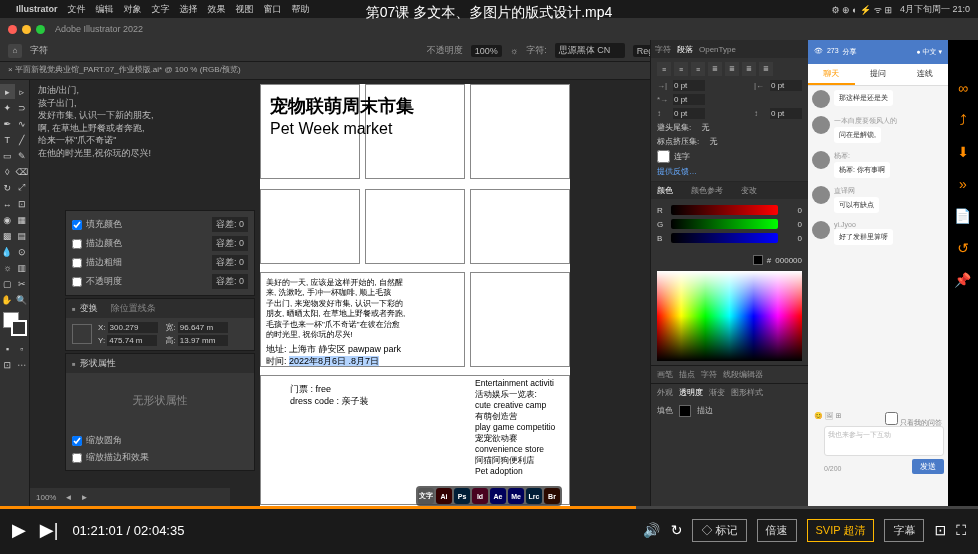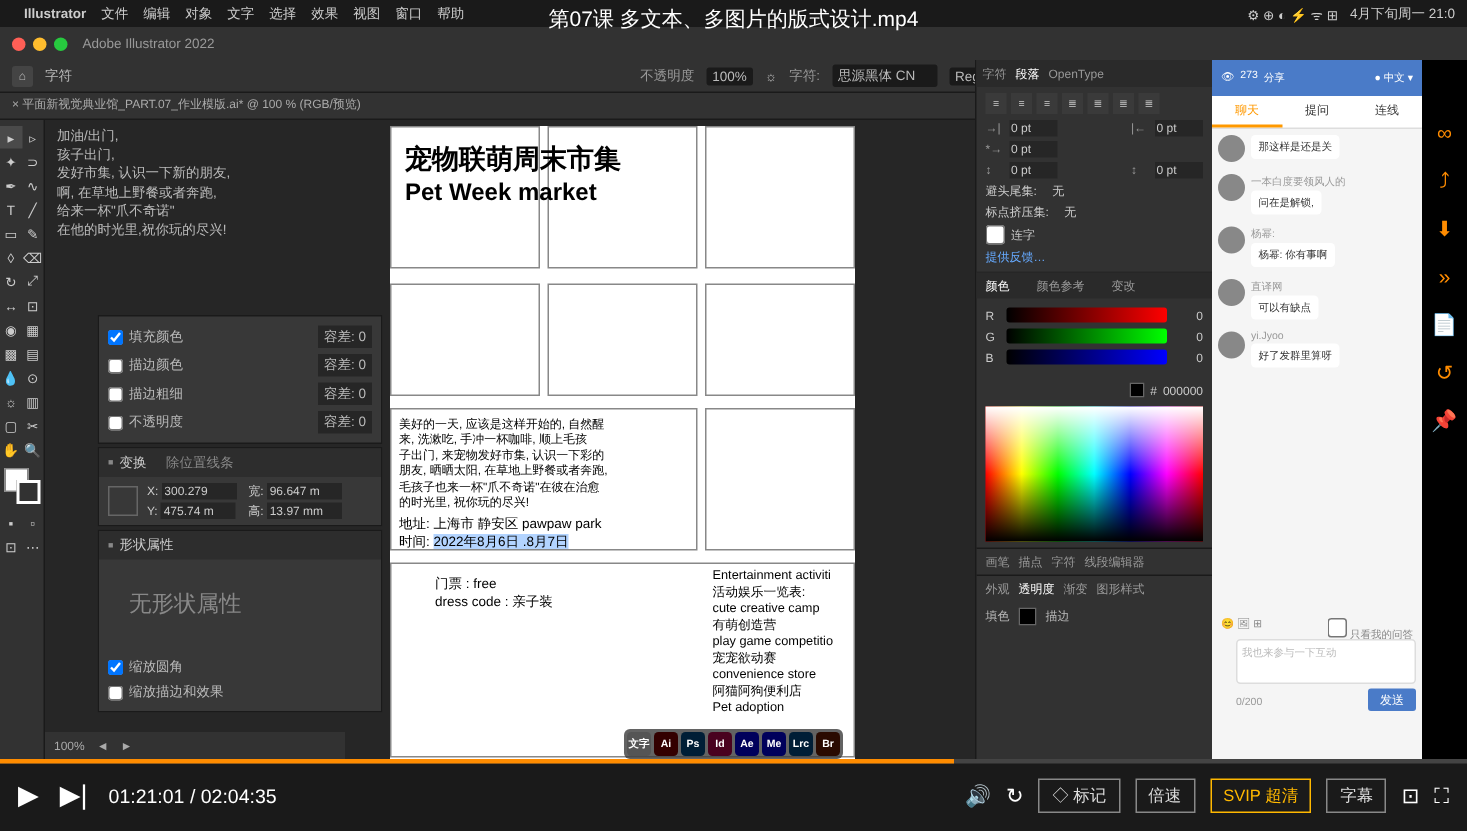--- a/index.html
+++ b/index.html
@@ -26,35 +26,35 @@
 .tool.sel{background:#4a4a4a}
 .fill-stroke{width:24px;height:24px;margin:4px auto;position:relative}
 .fill-sw{width:16px;height:16px;background:#fff;border:1px solid #888;position:absolute;top:0;left:0}
 .stroke-sw{width:16px;height:16px;background:#323232;border:2px solid #fff;position:absolute;bottom:0;right:0}
 .canvas-area{flex:1;background:#262626;position:relative;overflow:hidden}
 .float-text{position:absolute;top:4px;left:8px;font-size:9px;color:#bbb;line-height:1.4}
 .artboard{position:absolute;top:4px;left:230px;width:310px;height:496px;background:#fff}
 .grid-cell{position:absolute;border:1px solid #888}
 .heading{position:absolute;top:10px;left:10px;color:#000}
 .heading h1{font-size:18px;font-weight:600;margin-bottom:2px}
-.heading h2{font-size:16px;font-weight:700}
+.heading h2{font-size:16px;font-weight:400}
 .body-txt{position:absolute;color:#000;font-size:8px;line-height:1.3}
 .panels{position:absolute;top:130px;left:35px;width:190px}
 .panel{background:#383838;border:1px solid #1a1a1a;margin-bottom:2px;font-size:9px}
 .panel-hdr{background:#2d2d2d;padding:3px 6px;color:#ccc;display:flex;align-items:center;gap:4px}
 .panel-hdr::before{content:"■";font-size:6px;color:#888}
 .panel-body{padding:4px 6px}
 .prop-row{display:flex;align-items:center;justify-content:space-between;padding:2px 0;color:#bbb}
 .prop-row input[type=checkbox]{width:10px;height:10px}
 .prop-lbl{flex:1;margin-left:4px}
 .prop-val{background:#262626;padding:1px 4px;min-width:30px;text-align:center}
 .xform-grid{display:grid;grid-template-columns:auto auto;gap:2px 8px;font-size:8px}
 .xf-cell{display:flex;align-items:center;gap:2px}
 .xf-cell input{background:#262626;border:none;color:#ccc;width:50px;padding:1px 2px;font-size:8px}
-.empty-state{padding:20px;color:#888;font-size:15px}
+.empty-state{padding:20px;text-align:center;color:#888;font-size:11px}
 .zoom-bar{position:absolute;bottom:0;left:30px;height:18px;background:#323232;display:flex;align-items:center;padding:0 6px;font-size:8px;gap:8px;color:#aaa;width:200px}
 .right-panels{position:absolute;top:40px;left:650px;width:158px;height:466px;background:#323232;border-left:1px solid #1a1a1a;font-size:8px}
 .rp-tabs{display:flex;background:#2a2a2a;height:18px;align-items:center;padding:0 4px;gap:6px;color:#999}
 .rp-tab.act{color:#fff}
 .rp-section{padding:4px 6px;border-bottom:1px solid #262626}
 .align-row{display:flex;gap:3px;margin-bottom:4px}
 .align-btn{width:14px;height:14px;background:#3a3a3a;display:flex;align-items:center;justify-content:center;font-size:7px;color:#ccc}
 .spacing-row{display:flex;align-items:center;gap:4px;margin-bottom:3px}
 .sp-ico{width:12px;font-size:8px;color:#999}
 .sp-inp{background:#262626;border:none;color:#ccc;width:32px;padding:1px;font-size:8px}

